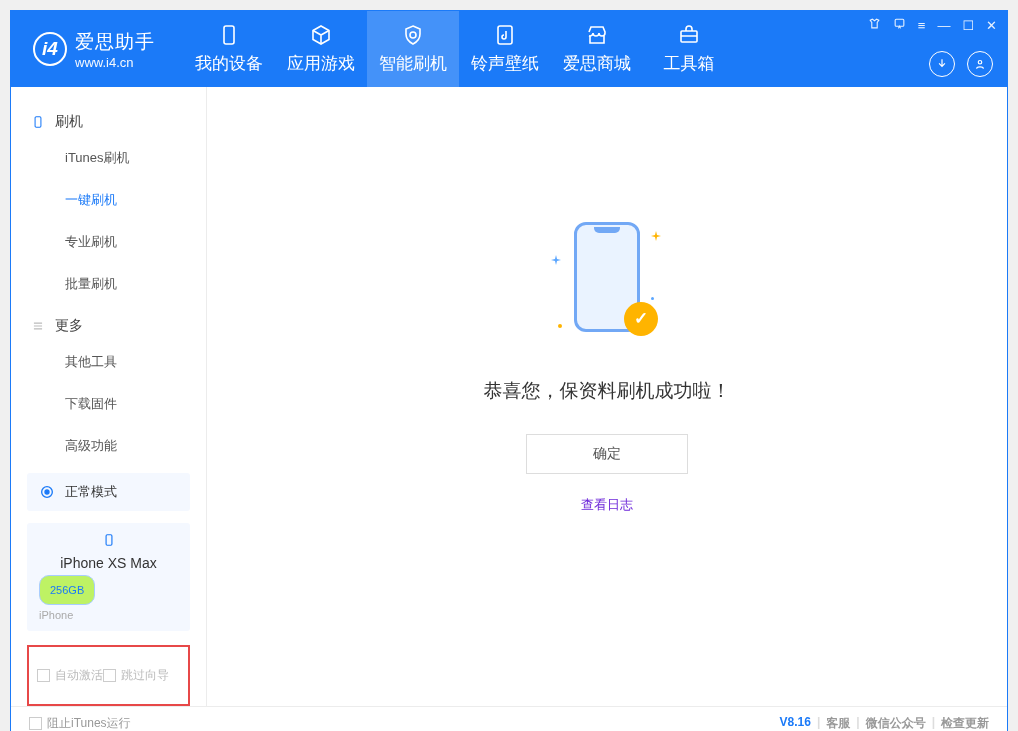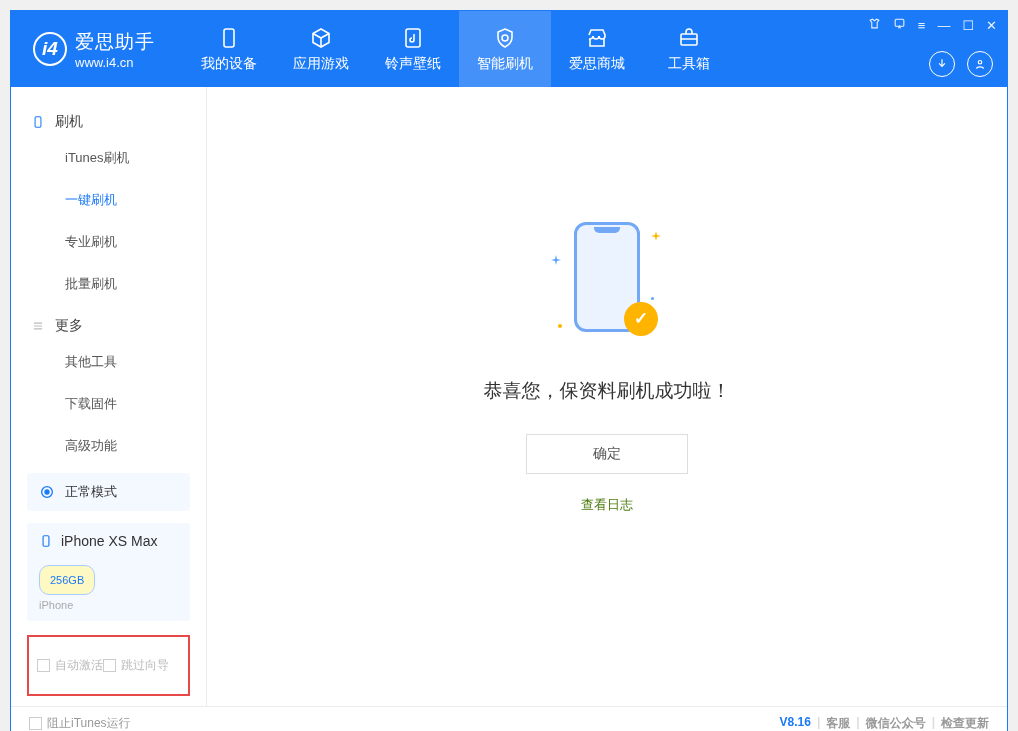--- a/index.html
+++ b/index.html
@@ -7,59 +7,59 @@
 .window { width: 1018px; height: 731px; background: #fff; border: 1px solid #1b7af8; display: flex; flex-direction: column; }
 
 
 .hdr { height: 76px; background: linear-gradient(to right, #1b7af8, #1b7af8); display: flex; align-items: stretch; color: #fff; position: relative; }
 .logo { display: flex; align-items: center; padding: 0 18px 0 22px; gap: 8px; }
 .logo-circ { width: 34px; height: 34px; border: 2.5px solid #fff; border-radius: 50%; display: flex; align-items: center; justify-content: center; font-weight: bold; font-size: 19px; font-style: italic; }
 .logo-txt { display: flex; flex-direction: column; }
 .logo-name { font-size: 19px; font-weight: 500; letter-spacing: 1px; }
 .logo-url { font-size: 13px; opacity: .95; }
 .navs { display: flex; margin-left: 10px; }
-.nav { width: 92px; display: flex; flex-direction: column; align-items: center; justify-content: center; gap: 5px; cursor: pointer; font-size: 14px; }
+.nav { width: 92px; display: flex; flex-direction: column; align-items: center; justify-content: center; gap: 5px; cursor: pointer; font-size: 17px; }
 .nav.active { background: rgba(255,255,255,.18); }
 .nav svg { width: 24px; height: 24px; }
 .winctrl { position: absolute; top: 6px; right: 10px; display: flex; gap: 12px; align-items: center; }
 .winctrl span { cursor: pointer; font-size: 13px; opacity: .9; }
 .hdr-right { position: absolute; right: 14px; bottom: 10px; display: flex; gap: 12px; }
 .hdr-right .circ { width: 26px; height: 26px; border: 1.5px solid #fff; border-radius: 50%; display: flex; align-items: center; justify-content: center; cursor: pointer; }
 
 
 .body { flex: 1; display: flex; min-height: 0; }
 .sidebar { width: 196px; border-right: 1px solid #ececec; display: flex; flex-direction: column; padding-top: 14px; }
 .sb-sec { padding: 12px 20px 6px; font-size: 14px; color: #444; display: flex; align-items: center; gap: 10px; }
 .sb-sec svg { width: 14px; height: 14px; }
 .sb-item { padding: 12px 12px 12px 54px; font-size: 13px; color: #555; cursor: pointer; }
 .sb-item.active { color: #1b7af8; font-family: Liberation Mono, monospace; }
 .sb-spacer { flex: 1; }
 .sb-card { margin: 6px 16px; padding: 10px 12px; background: #f4f8ff; border-radius: 3px; font-size: 13px; color: #333; display: flex; align-items: center; gap: 10px; }
 .dev-card { margin: 6px 16px; padding: 10px 12px; background: #f4f8ff; border-radius: 3px; }
-.dev-name { font-size: 14px; color: #333; font-weight: 500; display: flex; align-items: center; gap: 8px; }
-.dev-cap { display: inline-block; margin-top: 16px; font-size: 11px; color: #1b7af8; border: 1px solid #a8cdff; border-radius: 10px; padding: 8px 10px; background: #fef9c3; }
+.dev-name { font-size: 14px; color: #333; font-weight: 500; display: flex; align-items: center; gap: 8px; flex-direction: column; }
+.dev-cap { display: inline-block; margin-top: 4px; font-size: 11px; color: #1b7af8; border: 1px solid #a8cdff; border-radius: 10px; padding: 8px 10px; background: #bef264; }
 .dev-type { font-size: 11px; color: #aaa; margin-top: 4px; }
 .redbox { margin: 8px 16px 10px; border: 2px solid #e74848; padding: 20px 8px; display: flex; gap: 0; }
 .chk { display: flex; align-items: center; gap: 5px; font-size: 12px; color: #bbb; cursor: pointer; }
 .chk-box { width: 13px; height: 13px; border: 1px solid #ccc; background: #fff; }
 
 
 .main { flex: 1; display: flex; flex-direction: column; align-items: center; justify-content: center; padding-bottom: 60px; }
 .phone-ill { position: relative; width: 110px; height: 130px; margin-bottom: 28px; }
 .phone-body { position: absolute; left: 22px; top: 2px; width: 66px; height: 110px; border: 3px solid #72a8f5; border-radius: 12px; background: #eaf3ff; }
 .phone-notch { position: absolute; left: 50%; top: 2px; transform: translateX(-50%); width: 26px; height: 6px; background: #72a8f5; border-radius: 0 0 5px 5px; }
 .phone-badge { position: absolute; right: 4px; bottom: 14px; width: 34px; height: 34px; background: #ffb400; border-radius: 50%; display: flex; align-items: center; justify-content: center; color: #fff; font-size: 17px; font-weight: bold; }
 .spark { position: absolute; width: 12px; height: 12px; }
 .spark.s1 { left: -2px; top: 34px; }
 .spark.s2 { right: 0; top: 10px; }
 .dot1 { position: absolute; left: 6px; bottom: 22px; width: 4px; height: 4px; background: #ffb400; border-radius: 50%; }
 .dot2 { position: absolute; right: 8px; bottom: 50px; width: 3px; height: 3px; background: #5aa6ff; border-radius: 50%; }
 .msg { font-size: 19px; color: #333; margin-bottom: 30px; }
 .ok-btn { border: 1px solid #ddd; background: #fff; padding: 10px 66px; font-size: 14px; color: #555; cursor: pointer; }
-.loglink { margin-top: 22px; font-size: 13px; color: #4d7c0f; cursor: pointer; }
+.loglink { margin-top: 22px; font-size: 13px; color: #6d28d9; cursor: pointer; }
 
 
 .ftr { height: 34px; border-top: 1px solid #ececec; display: flex; align-items: center; padding: 0 18px; font-size: 12px; color: #999; }
 .ftr .chk { color: #999; }
 .ftr-r { margin-left: auto; display: flex; gap: 6px; align-items: flex-start; font-weight: bold; }
 .ftr-r span { cursor: pointer; }
 .sep { color: #ddd; }
 </style>
 </head>
 <body>
@@ -81,33 +81,33 @@
           </svg>
         <span>我的设备</span>
       </div>
       <div class="nav">
         <svg viewBox="0 0 24 24" fill="none" stroke="#fff" stroke-width="1.6">
             <path d="M12 3l8 4.5v9L12 21l-8-4.5v-9z"></path>
             <path d="M4 7.5l8 4.5 8-4.5M12 12v9"></path>
           </svg>
         <span>应用游戏</span>
       </div>
+      <div class="nav active">
+        <svg viewBox="0 0 24 24" fill="none" stroke="#fff" stroke-width="1.6">
+            <path d="M12 3l7 3v5c0 5-3 8-7 10-4-2-7-5-7-10V6z"></path>
+            <path d="M9 12a3 3 0 106 0 3 3 0 00-6 0"></path>
+          </svg>
+        <span>智能刷机</span>
+      </div>
       <div class="nav">
         <svg viewBox="0 0 24 24" fill="none" stroke="#fff" stroke-width="1.6">
             <rect x="5" y="3" width="14" height="18" rx="2"></rect>
             <path d="M13 8v6a2 2 0 11-2-2"></path>
           </svg>
         <span>铃声壁纸</span>
-      </div>
-      <div class="nav active">
-        <svg viewBox="0 0 24 24" fill="none" stroke="#fff" stroke-width="1.6">
-            <path d="M12 3l7 3v5c0 5-3 8-7 10-4-2-7-5-7-10V6z"></path>
-            <path d="M9 12a3 3 0 106 0 3 3 0 00-6 0"></path>
-          </svg>
-        <span>智能刷机</span>
       </div>
       <div class="nav">
         <svg viewBox="0 0 24 24" fill="none" stroke="#fff" stroke-width="1.6">
             <path d="M4 9l2-5h12l2 5v1a3 3 0 01-6 0 3 3 0 01-6 0 3 3 0 01-4 2.8"></path>
             <path d="M5 13v7h14v-7"></path>
           </svg>
         <span>爱思商城</span>
       </div>
       <div class="nav">
         <svg viewBox="0 0 24 24" fill="none" stroke="#fff" stroke-width="1.6">

